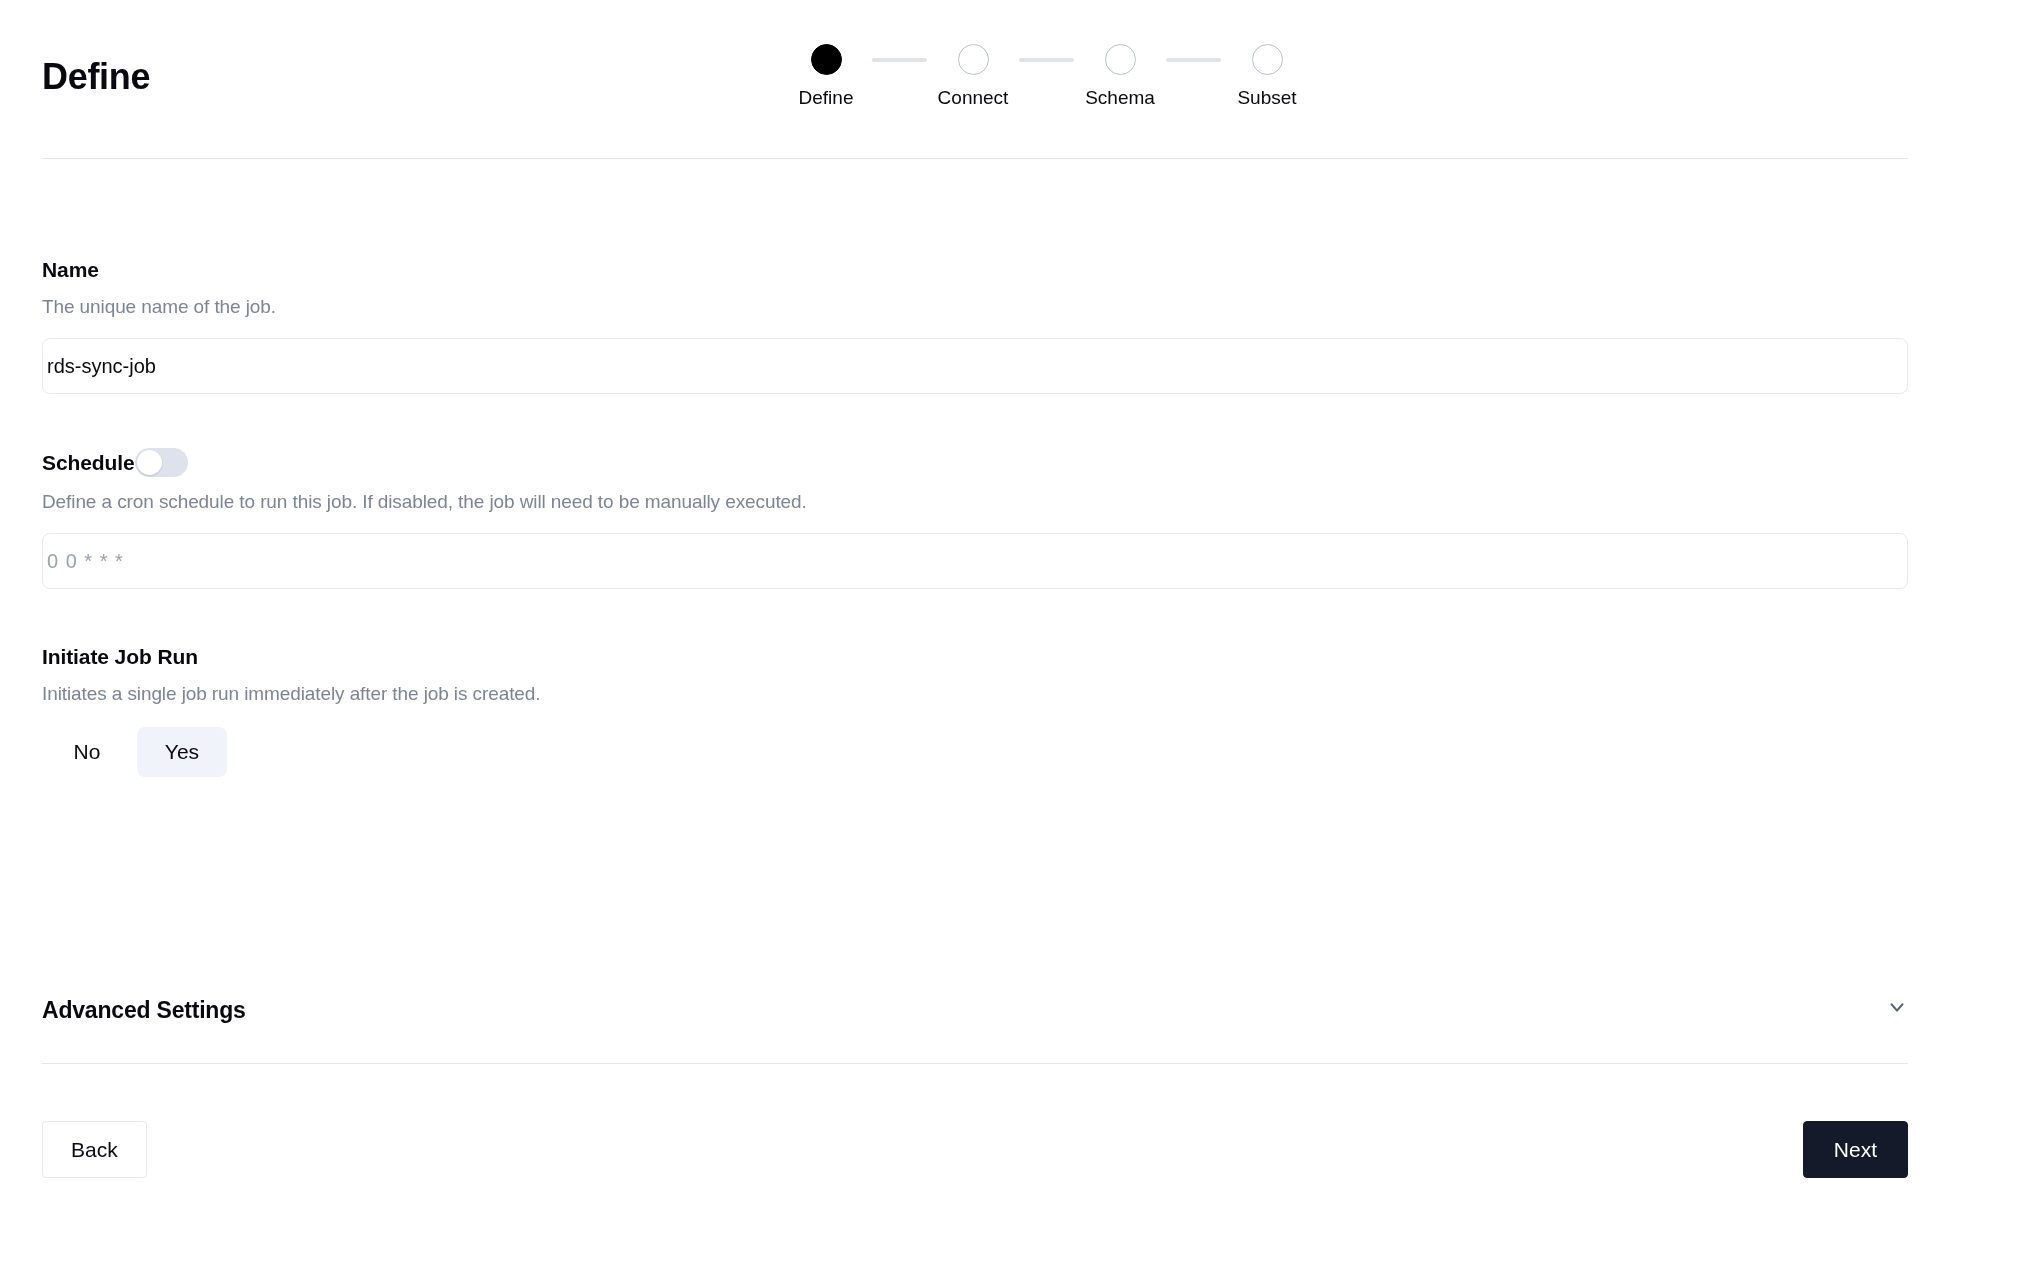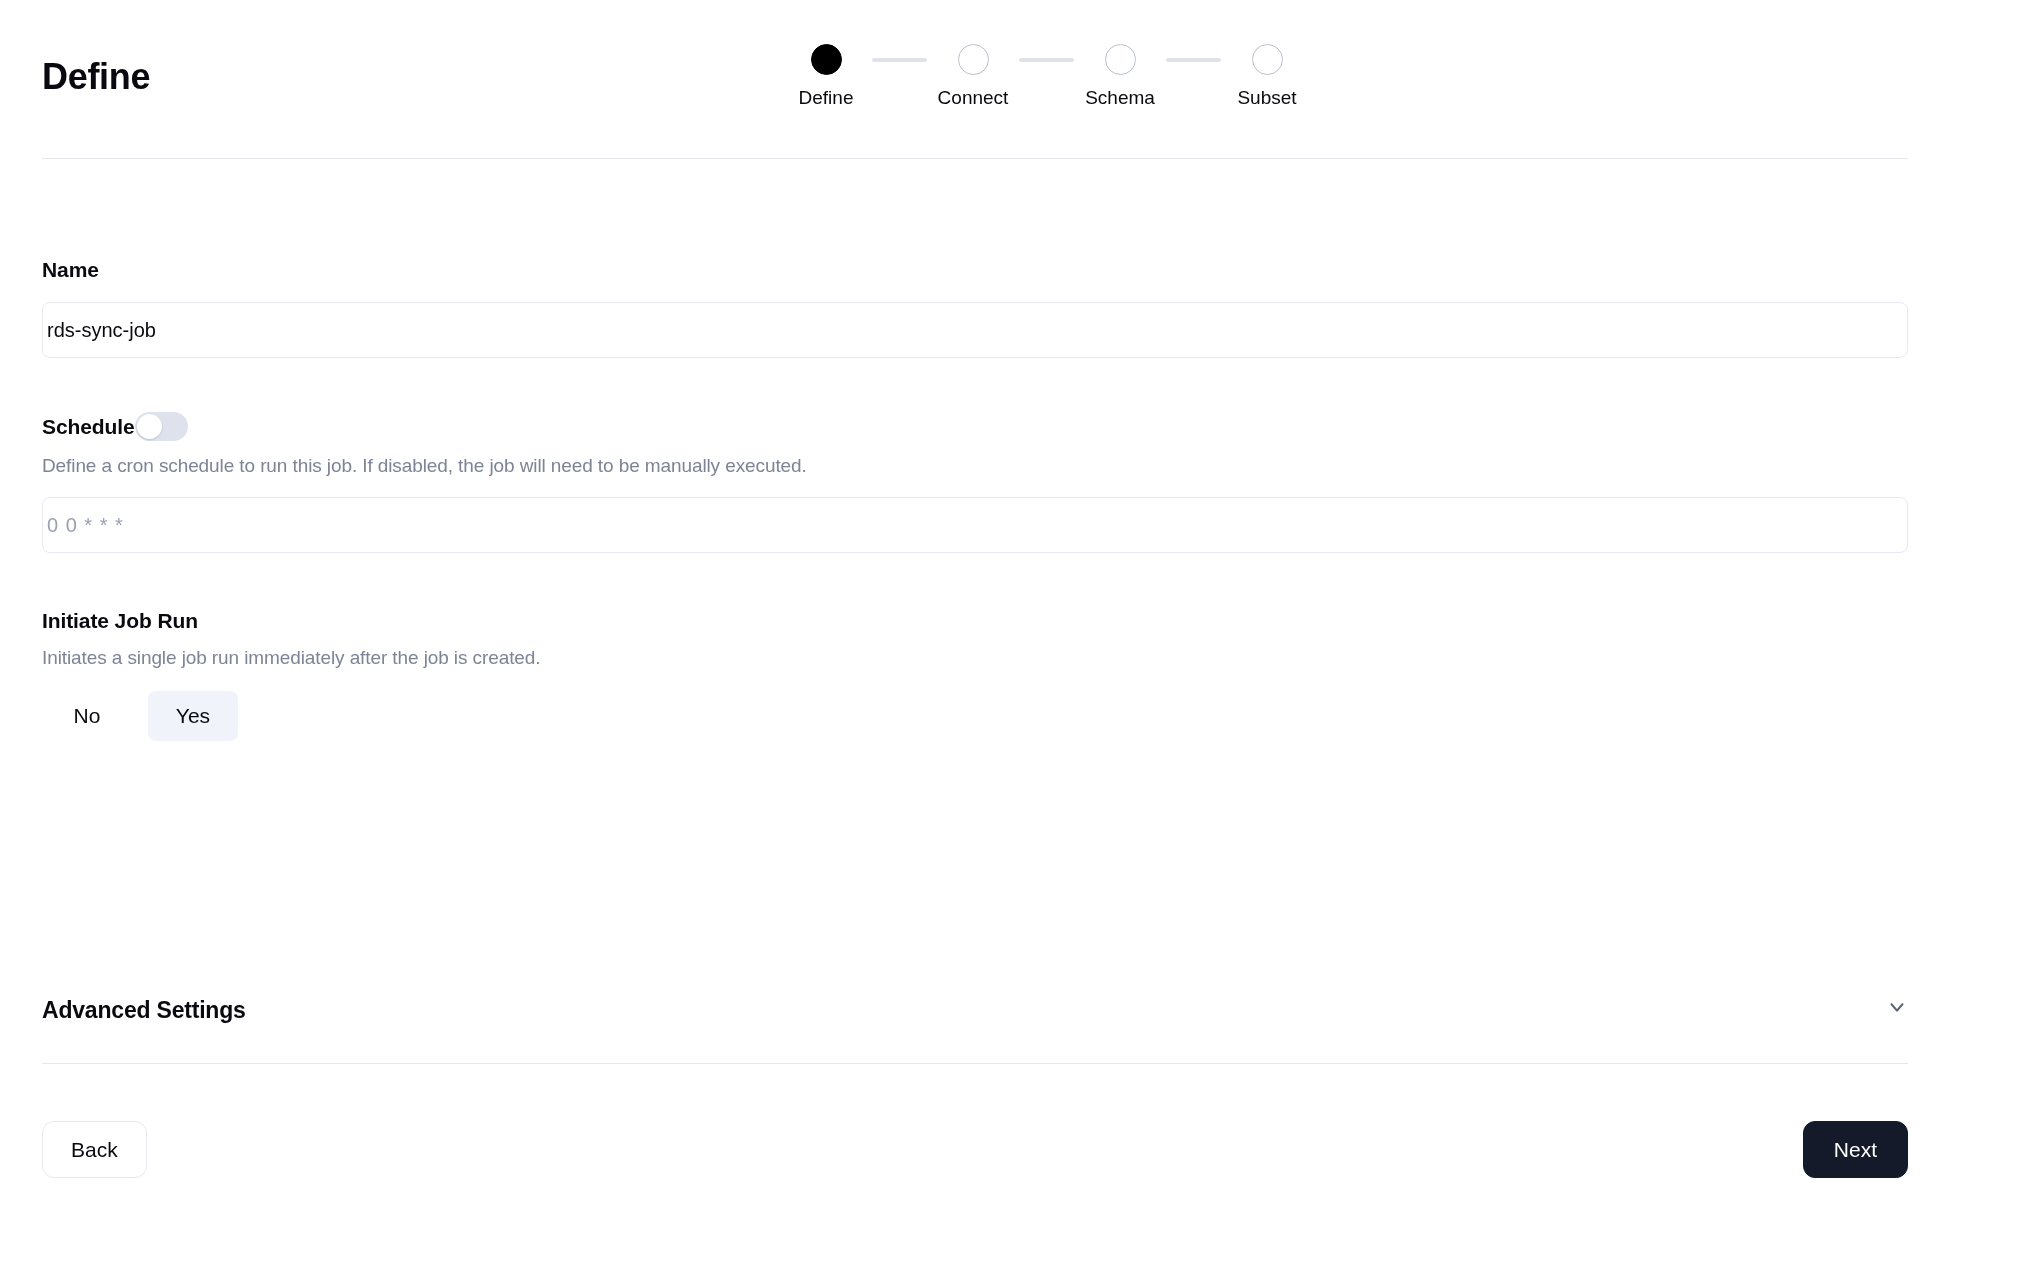--- a/index.html
+++ b/index.html
@@ -167,21 +167,21 @@
     box-shadow: 0 1px 2px rgba(15, 23, 42, 0.16);
   }
 
   
   .block-initiate { margin-top: 56px; }
 
   .toggle-group {
     display: flex;
     align-items: center;
     margin-top: 22px;
-    gap: 16px;
+    gap: 5px;
   }
 
   .toggle-option {
     min-width: 90px;
     height: 50px;
     border: none;
     background: transparent;
     border-radius: 8px;
     font-family: "Liberation Sans", sans-serif;
     font-size: 21px;
@@ -232,21 +232,21 @@
     top: 1121px;
     width: 1866px;
     display: flex;
     justify-content: space-between;
     align-items: center;
   }
 
   .btn {
     font-family: "Liberation Sans", sans-serif;
     font-size: 21px;
-    border-radius: 12px;
+    border-radius: 4px;
     cursor: pointer;
     height: 57px;
     padding: 0 28px;
   }
 
   .btn-back {
     background: #ffffff;
     border: 1px solid #e6e9f0;
     color: #09090f;
   }
@@ -288,20 +288,21 @@
       </div>
     </div>
   </div>
 
   <div class="divider top"></div>
 
   <div class="form">
 
     <div class="block-name">
       <div class="field-label">Name</div>
+      <div class="field-desc">The unique name of the job.</div>
       <input class="text-input" type="text" value="rds-sync-job" style="">
     </div>
 
     <div class="block-schedule">
       <div class="label-row">
         <div class="field-label">Schedule</div>
         <button class="switch">
           <span class="knob"></span>
         </button>
       </div>

